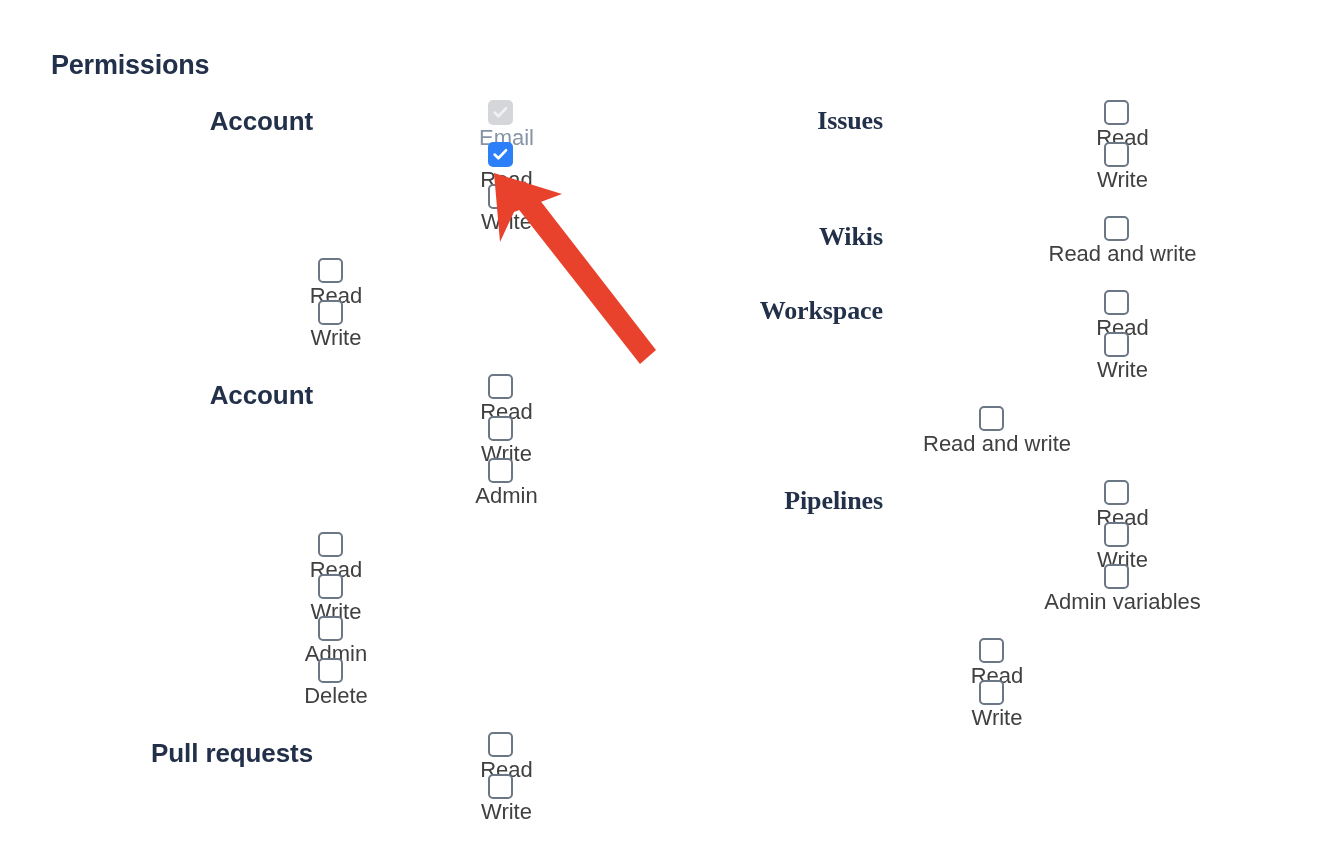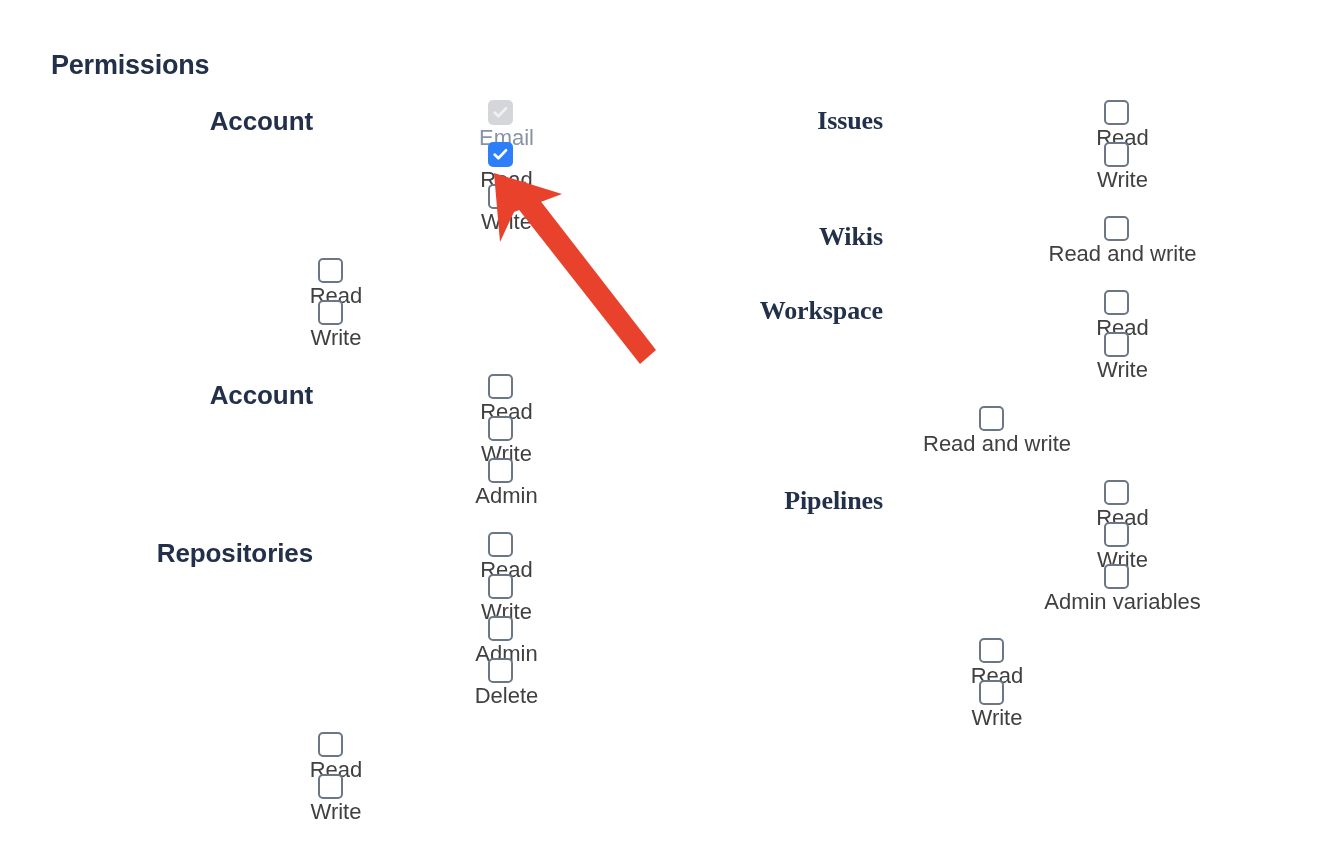--- a/index.html
+++ b/index.html
@@ -177,41 +177,41 @@
             <span class="cbox"></span>
             <span class="option-label">Write</span>
           </div>
           <div class="option-row">
             <span class="cbox"></span>
             <span class="option-label">Admin</span>
           </div>
         </div>
       </div>
       <div class="perm-group">
-        <div class="group-label">Repositories</div>
         <div class="option-list">
           <div class="option-row">
             <span class="cbox"></span>
             <span class="option-label">Read</span>
           </div>
           <div class="option-row">
             <span class="cbox"></span>
             <span class="option-label">Write</span>
           </div>
           <div class="option-row">
             <span class="cbox"></span>
             <span class="option-label">Admin</span>
           </div>
           <div class="option-row">
             <span class="cbox"></span>
             <span class="option-label">Delete</span>
           </div>
         </div>
       </div>
       <div class="perm-group">
+        <div class="group-label">Pull requests</div>
         <div class="option-list">
           <div class="option-row">
             <span class="cbox"></span>
             <span class="option-label">Read</span>
           </div>
           <div class="option-row">
             <span class="cbox"></span>
             <span class="option-label">Write</span>
           </div>
         </div>

